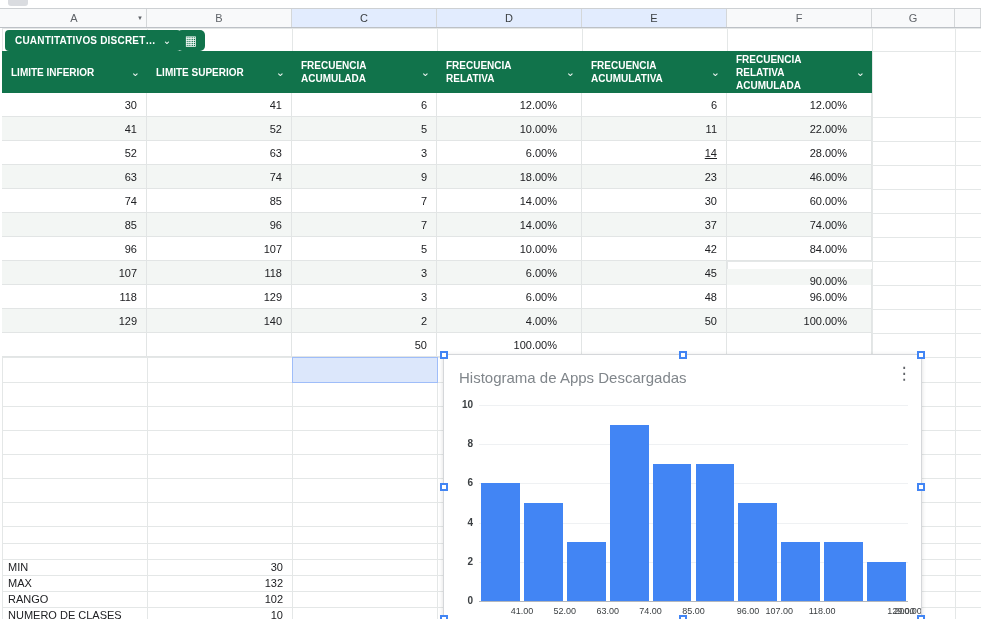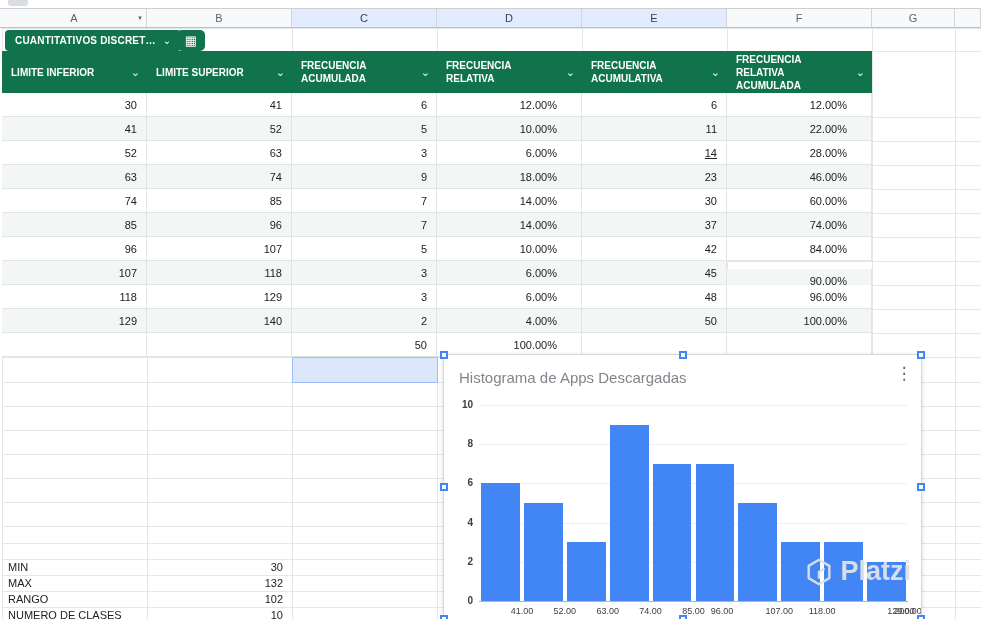--- a/index.html
+++ b/index.html
@@ -267,33 +267,26 @@
         <div class="bar" style="left: 294.4px; width: 38.9px; top: 148px; height: 98px;"></div>
         <div class="bar" style="left: 337.3px; width: 38.9px; top: 187.2px; height: 58.8px;"></div>
         <div class="bar" style="left: 380.2px; width: 38.9px; top: 187.2px; height: 58.8px;"></div>
         <div class="bar" style="left: 423.1px; width: 38.9px; top: 206.8px; height: 39.2px;"></div>
         <div class="xlab" style="left: 35px; top: 251px; margin-top: 40px;">30.00</div>
         <div class="xlab" style="left: 77.9px; top: 251px;">41.00</div>
         <div class="xlab" style="left: 120.8px; top: 251px;">52.00</div>
         <div class="xlab" style="left: 163.7px; top: 251px;">63.00</div>
         <div class="xlab" style="left: 206.6px; top: 251px;">74.00</div>
         <div class="xlab" style="left: 249.5px; top: 251px;">85.00</div>
-        <div class="xlab" style="left: 278px; top: 251px;">96.00</div>
+        <div class="xlab" style="left: 304px; top: 251px;">96.00</div>
         <div class="xlab" style="left: 335.3px; top: 251px;">107.00</div>
         <div class="xlab" style="left: 378.2px; top: 251px;">118.00</div>
         <div class="xlab" style="left: 421.1px; top: 251px; margin-left: 36px;">129.00</div>
         <div class="xlab" style="left: 464px; top: 251px;">200.00</div>
       </div>
-    <div class="watermark">
-      <svg width="30" height="30" viewBox="0 0 32 32" fill="none">
-        <path d="M16 3 L27 9.5 V22.5 L16 29 L5 22.5 V9.5 Z" stroke="#dfe3e9" stroke-width="2.6" stroke-linejoin="round"></path>
-        <path d="M16 22 L16 16 L21 13" stroke="#dfe3e9" stroke-width="2.6" stroke-linecap="round"></path>
-      </svg>
-      <span>Platzi</span>
-    </div>
   <div class="handle" style="left: 0%; top: 0%;"></div>
       <div class="handle" style="left: 50%; top: 0%;"></div>
       <div class="handle" style="left: 100%; top: 0%;"></div>
       <div class="handle" style="left: 0%; top: 50%;"></div>
       <div class="handle" style="left: 100%; top: 50%;"></div>
       <div class="handle" style="left: 0%; top: 100%;"></div>
       <div class="handle" style="left: 50%; top: 100%;"></div>
       <div class="handle" style="left: 100%; top: 100%;"></div>
     </div>
 </div>

